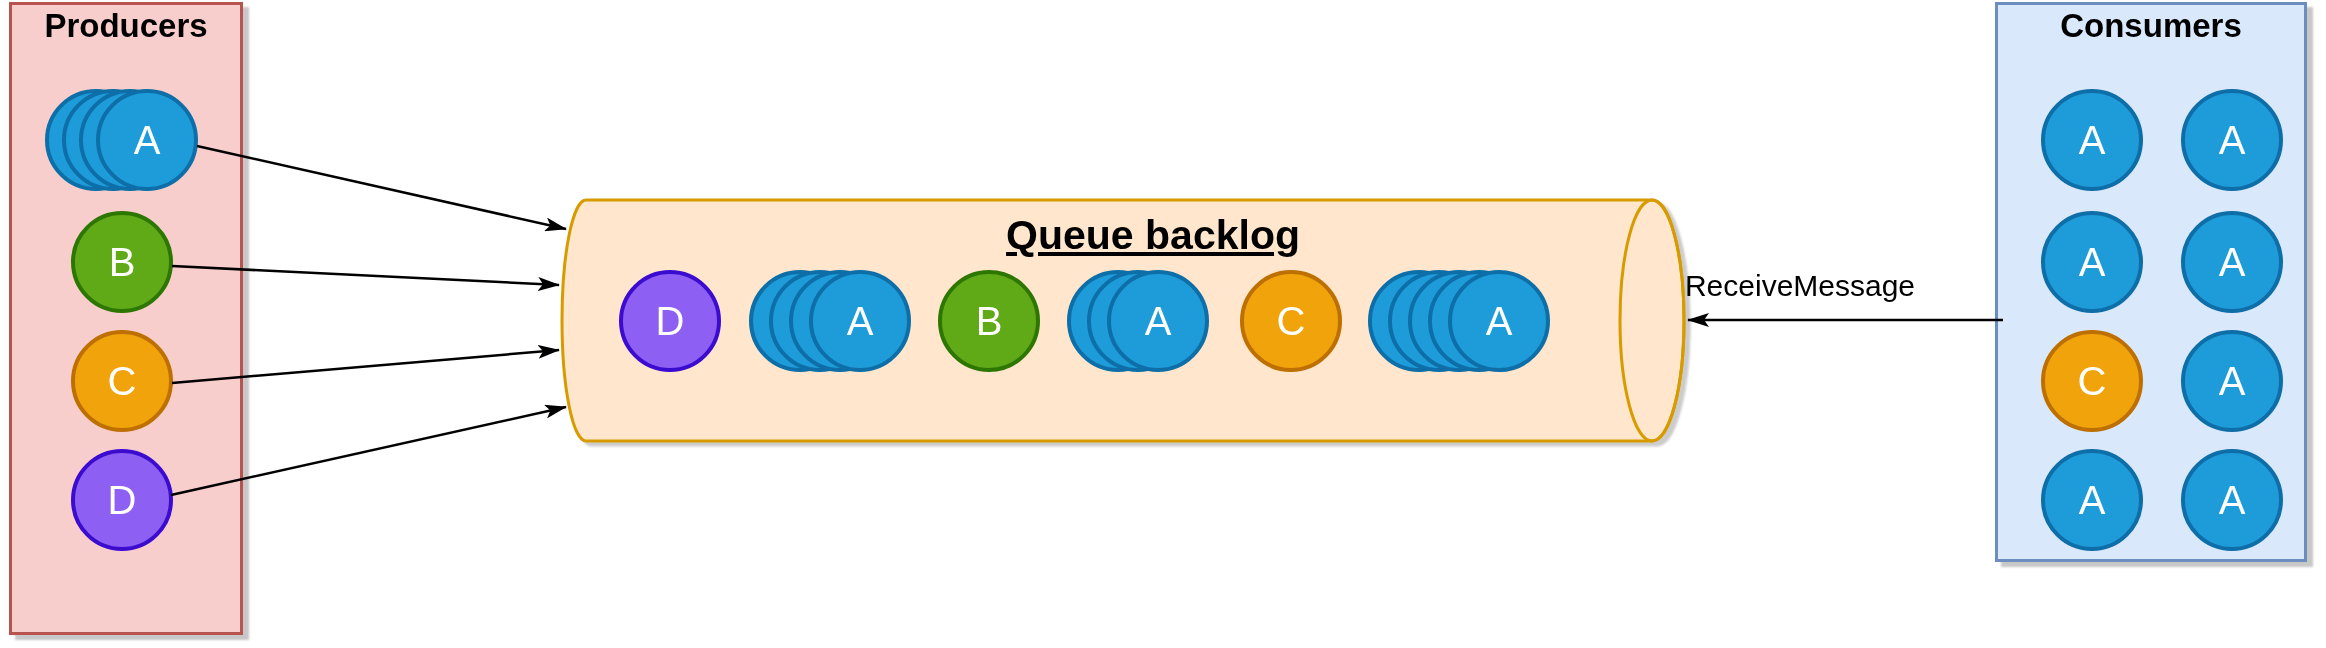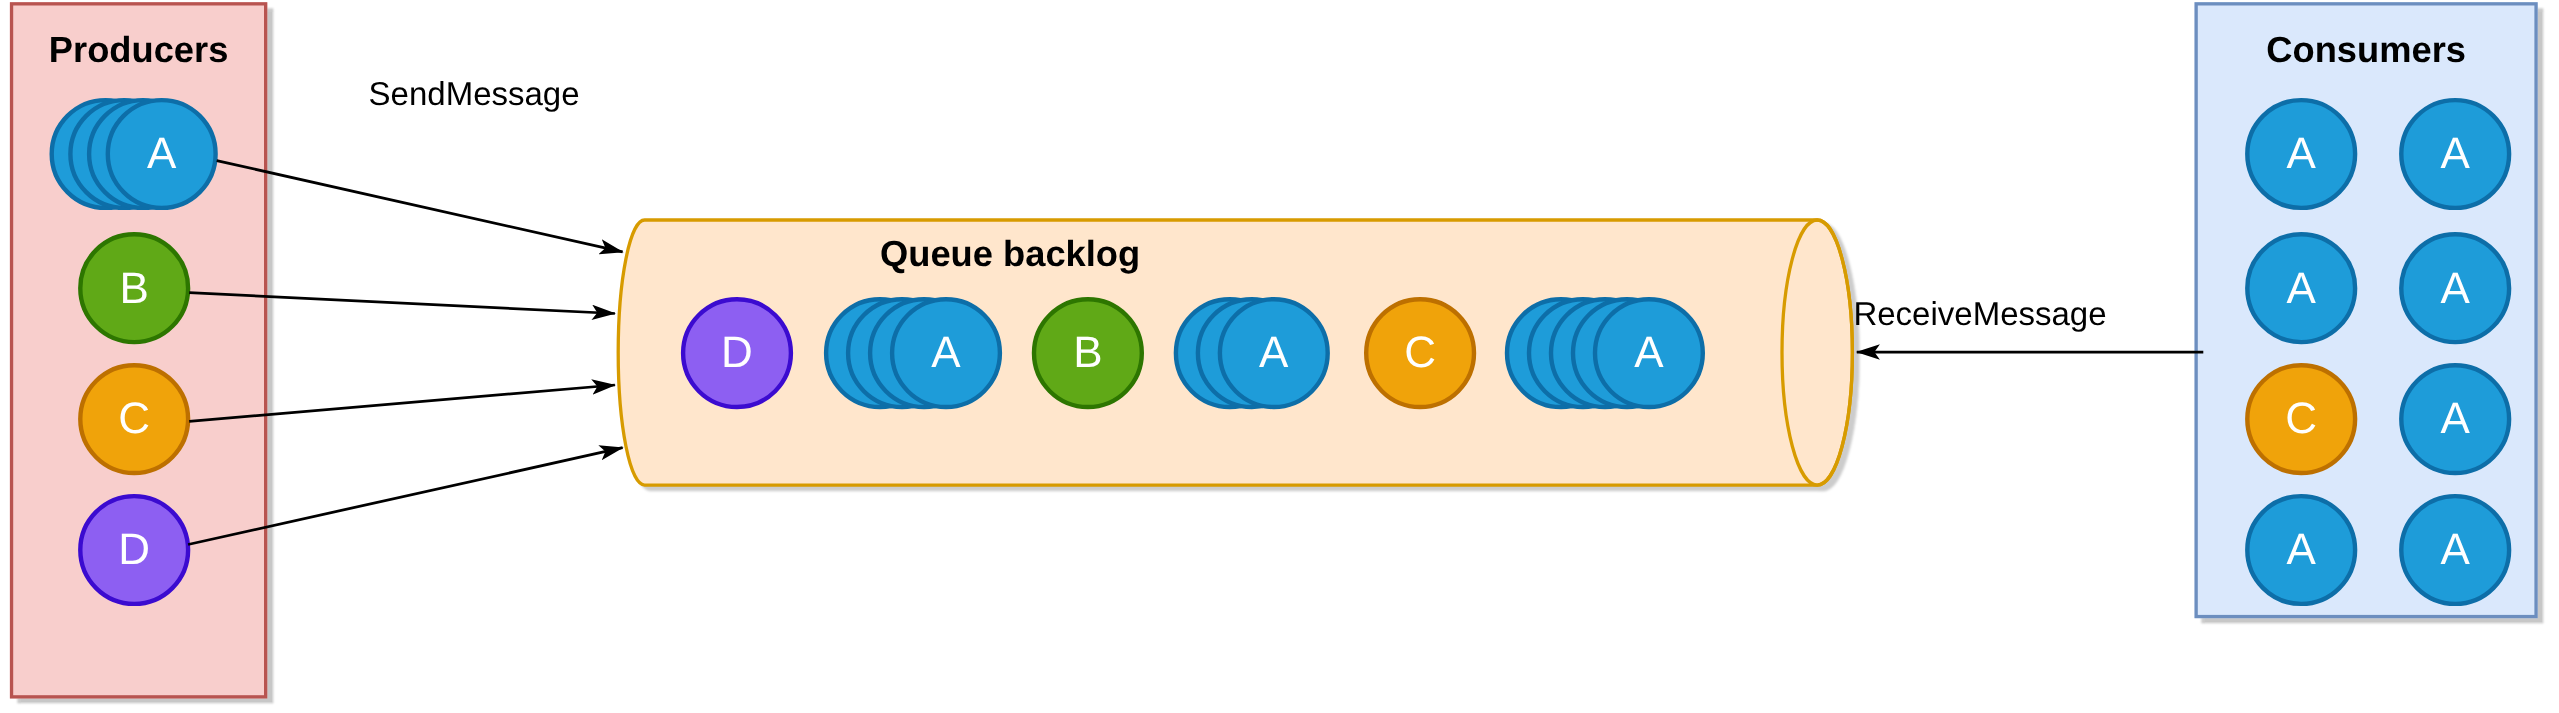--- a/index.html
+++ b/index.html
@@ -17,21 +17,21 @@
     box-shadow:6px 5px 2px rgba(0,0,0,0.22);
     z-index:1;
   }
   #producers-box{left:9px;top:2px;width:234px;height:633px;}
   #consumers-box{left:1995px;top:2px;width:312px;height:560px;}
   .box-title{
     text-align:center;
     font-weight:bold;
     font-size:33px;
     color:#000;
-    padding-top:21px;
+    padding-top:2px;
   }
   #cylinder-svg, #arrows-svg{
     position:absolute;left:0;top:0;
   }
   #cylinder-svg{z-index:1;}
   #arrows-svg{z-index:3;pointer-events:none;}
   #circles-layer{
     position:absolute;left:0;top:0;width:100%;height:100%;
     z-index:2;
   }
@@ -44,25 +44,26 @@
     display:flex;align-items:center;justify-content:center;
   }
   .circle span{
     color:#ffffff;
     font-size:40px;
     line-height:1;
   }
   #queue-title{
     position:absolute;
     left:800px;top:212px;width:500px;
-    text-align:left;
+    text-align:right;
     font-weight:bold;
-    font-size:33px;
+    font-size:41px;
     color:#000;
     z-index:2;
+    text-decoration:underline;
   }
   .arrow-label{
     position:absolute;
     text-align:center;
     font-size:30px;
     line-height:39px;
     color:#000;
     z-index:4;
   }
   #send-label{left:256px;top:66px;width:350px;}
@@ -166,17 +167,16 @@
       </marker>
     </defs>
     <line x1="197" y1="146" x2="566" y2="229" stroke="#000" stroke-width="2.5" marker-end="url(#arrowhead)"></line>
     <line x1="172" y1="266" x2="559" y2="285" stroke="#000" stroke-width="2.5" marker-end="url(#arrowhead)"></line>
     <line x1="172" y1="383" x2="559" y2="350" stroke="#000" stroke-width="2.5" marker-end="url(#arrowhead)"></line>
     <line x1="171" y1="495" x2="566" y2="407" stroke="#000" stroke-width="2.5" marker-end="url(#arrowhead)"></line>
     <line x1="2003" y1="320" x2="1688" y2="320" stroke="#000" stroke-width="2.5" marker-end="url(#arrowhead)"></line>
   </svg>
 
   <div class="arrow-label" id="send-label">
-    <div>SendMessage</div>
   </div>
   <div class="arrow-label" id="receive-label">ReceiveMessage</div>
 
 </div>
 
 </body></html>

